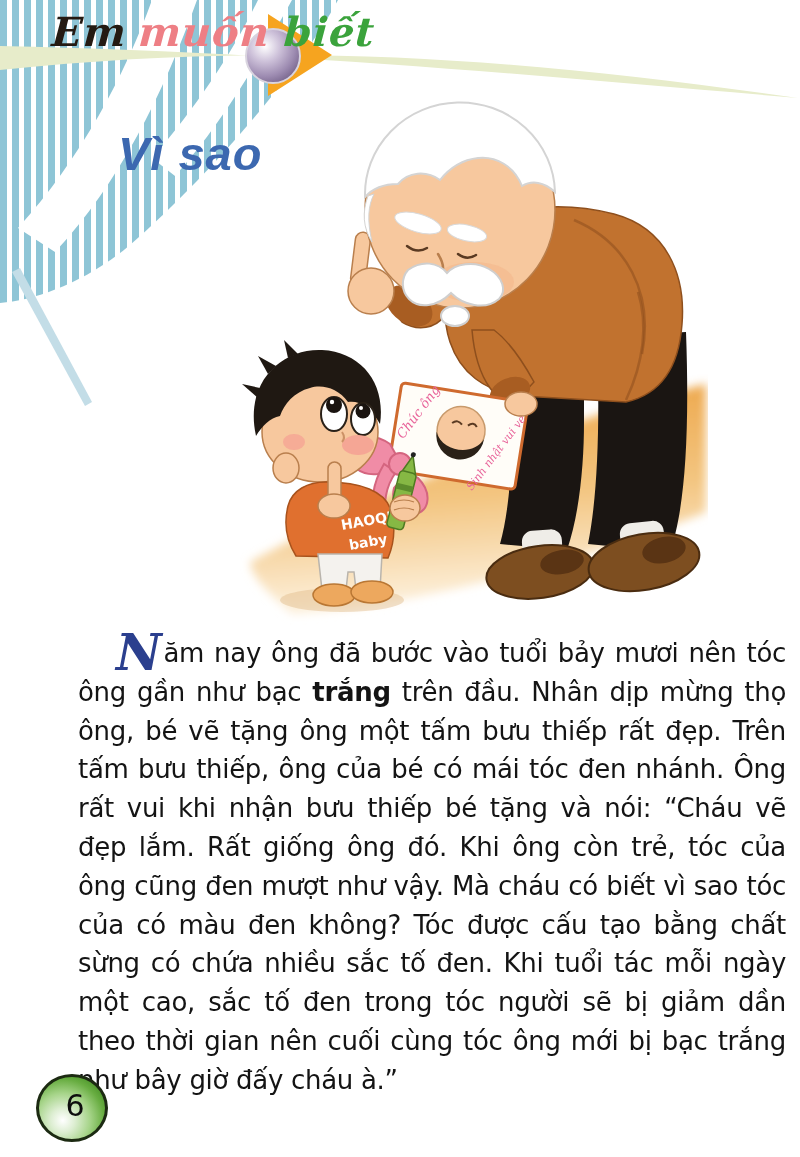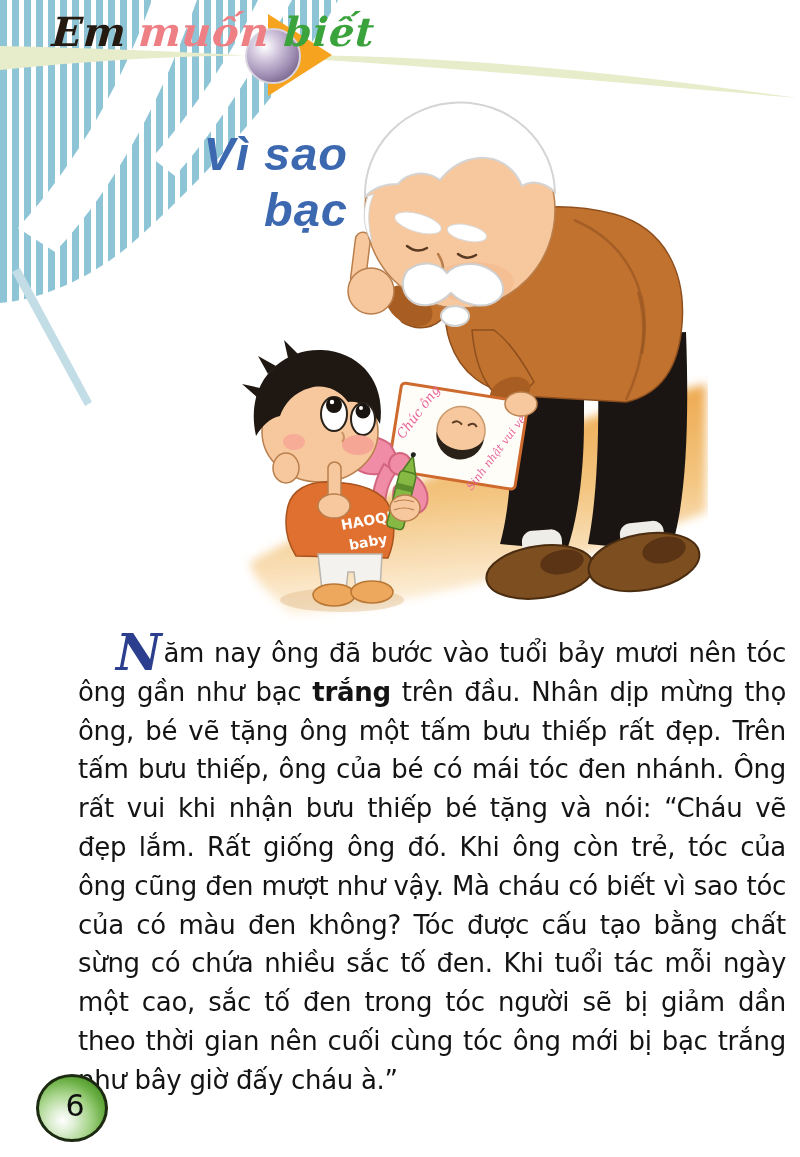--- a/index.html
+++ b/index.html
@@ -12,21 +12,21 @@
   .bg-decor{position:absolute; left:0; top:0;}
   .logo{
     position:absolute; left:52px; top:8px; white-space:nowrap;
     font-family:"DejaVu Serif",serif; font-style:italic; font-weight:bold;
     font-size:40px; letter-spacing:1px; transform:skewX(-4deg);
   }
   .logo-em{color:#241a12;}
   .logo-muon{color:#ee7f85; margin-left:12px;}
   .logo-biet{color:#3ba33c; margin-left:14px;}
   .title{
-    position:absolute; left:118px; top:126px; width:230px; text-align:right;
+    position:absolute; left:118px; top:126px; width:230px; text-align:left;
     font-family:"Liberation Sans","DejaVu Sans",sans-serif;
     font-weight:bold; font-style:italic;
     font-size:47px; line-height:56px; color:#3c68b0; letter-spacing:1px;
   }
   .illus{position:absolute; left:222px; top:92px;}
   .article{
     position:absolute; left:64px; top:620px; width:708px; margin:14px;
     font-size:26px; line-height:38.8px; text-align:justify;
     color:#141414; text-indent:38px; letter-spacing:-0.3px;
   }
@@ -75,21 +75,20 @@
       <circle cx="11" cy="44" r="27" fill="url(#orb)" stroke="#d9d4df" stroke-width="2"></circle>
     </g>
   </svg>
 
   <div class="logo">
     <span class="logo-em">Em</span><span class="logo-muon">muốn</span><span class="logo-biet">biết</span>
   </div>
 
   <div class="title">
     <div>Vì sao</div>
-    <div>bạc</div>
   </div>
 
   <svg class="illus" width="486" height="534" viewBox="0 0 486 534">
     <defs>
       <linearGradient id="floorGrad" x1="0" y1="0" x2="0.15" y2="1">
         <stop offset="0" stop-color="#eca03f"></stop>
         <stop offset="0.55" stop-color="#f3c580"></stop>
         <stop offset="1" stop-color="#fdf2e0"></stop>
       </linearGradient>
       <filter id="soft" x="-20%" y="-20%" width="140%" height="140%">

